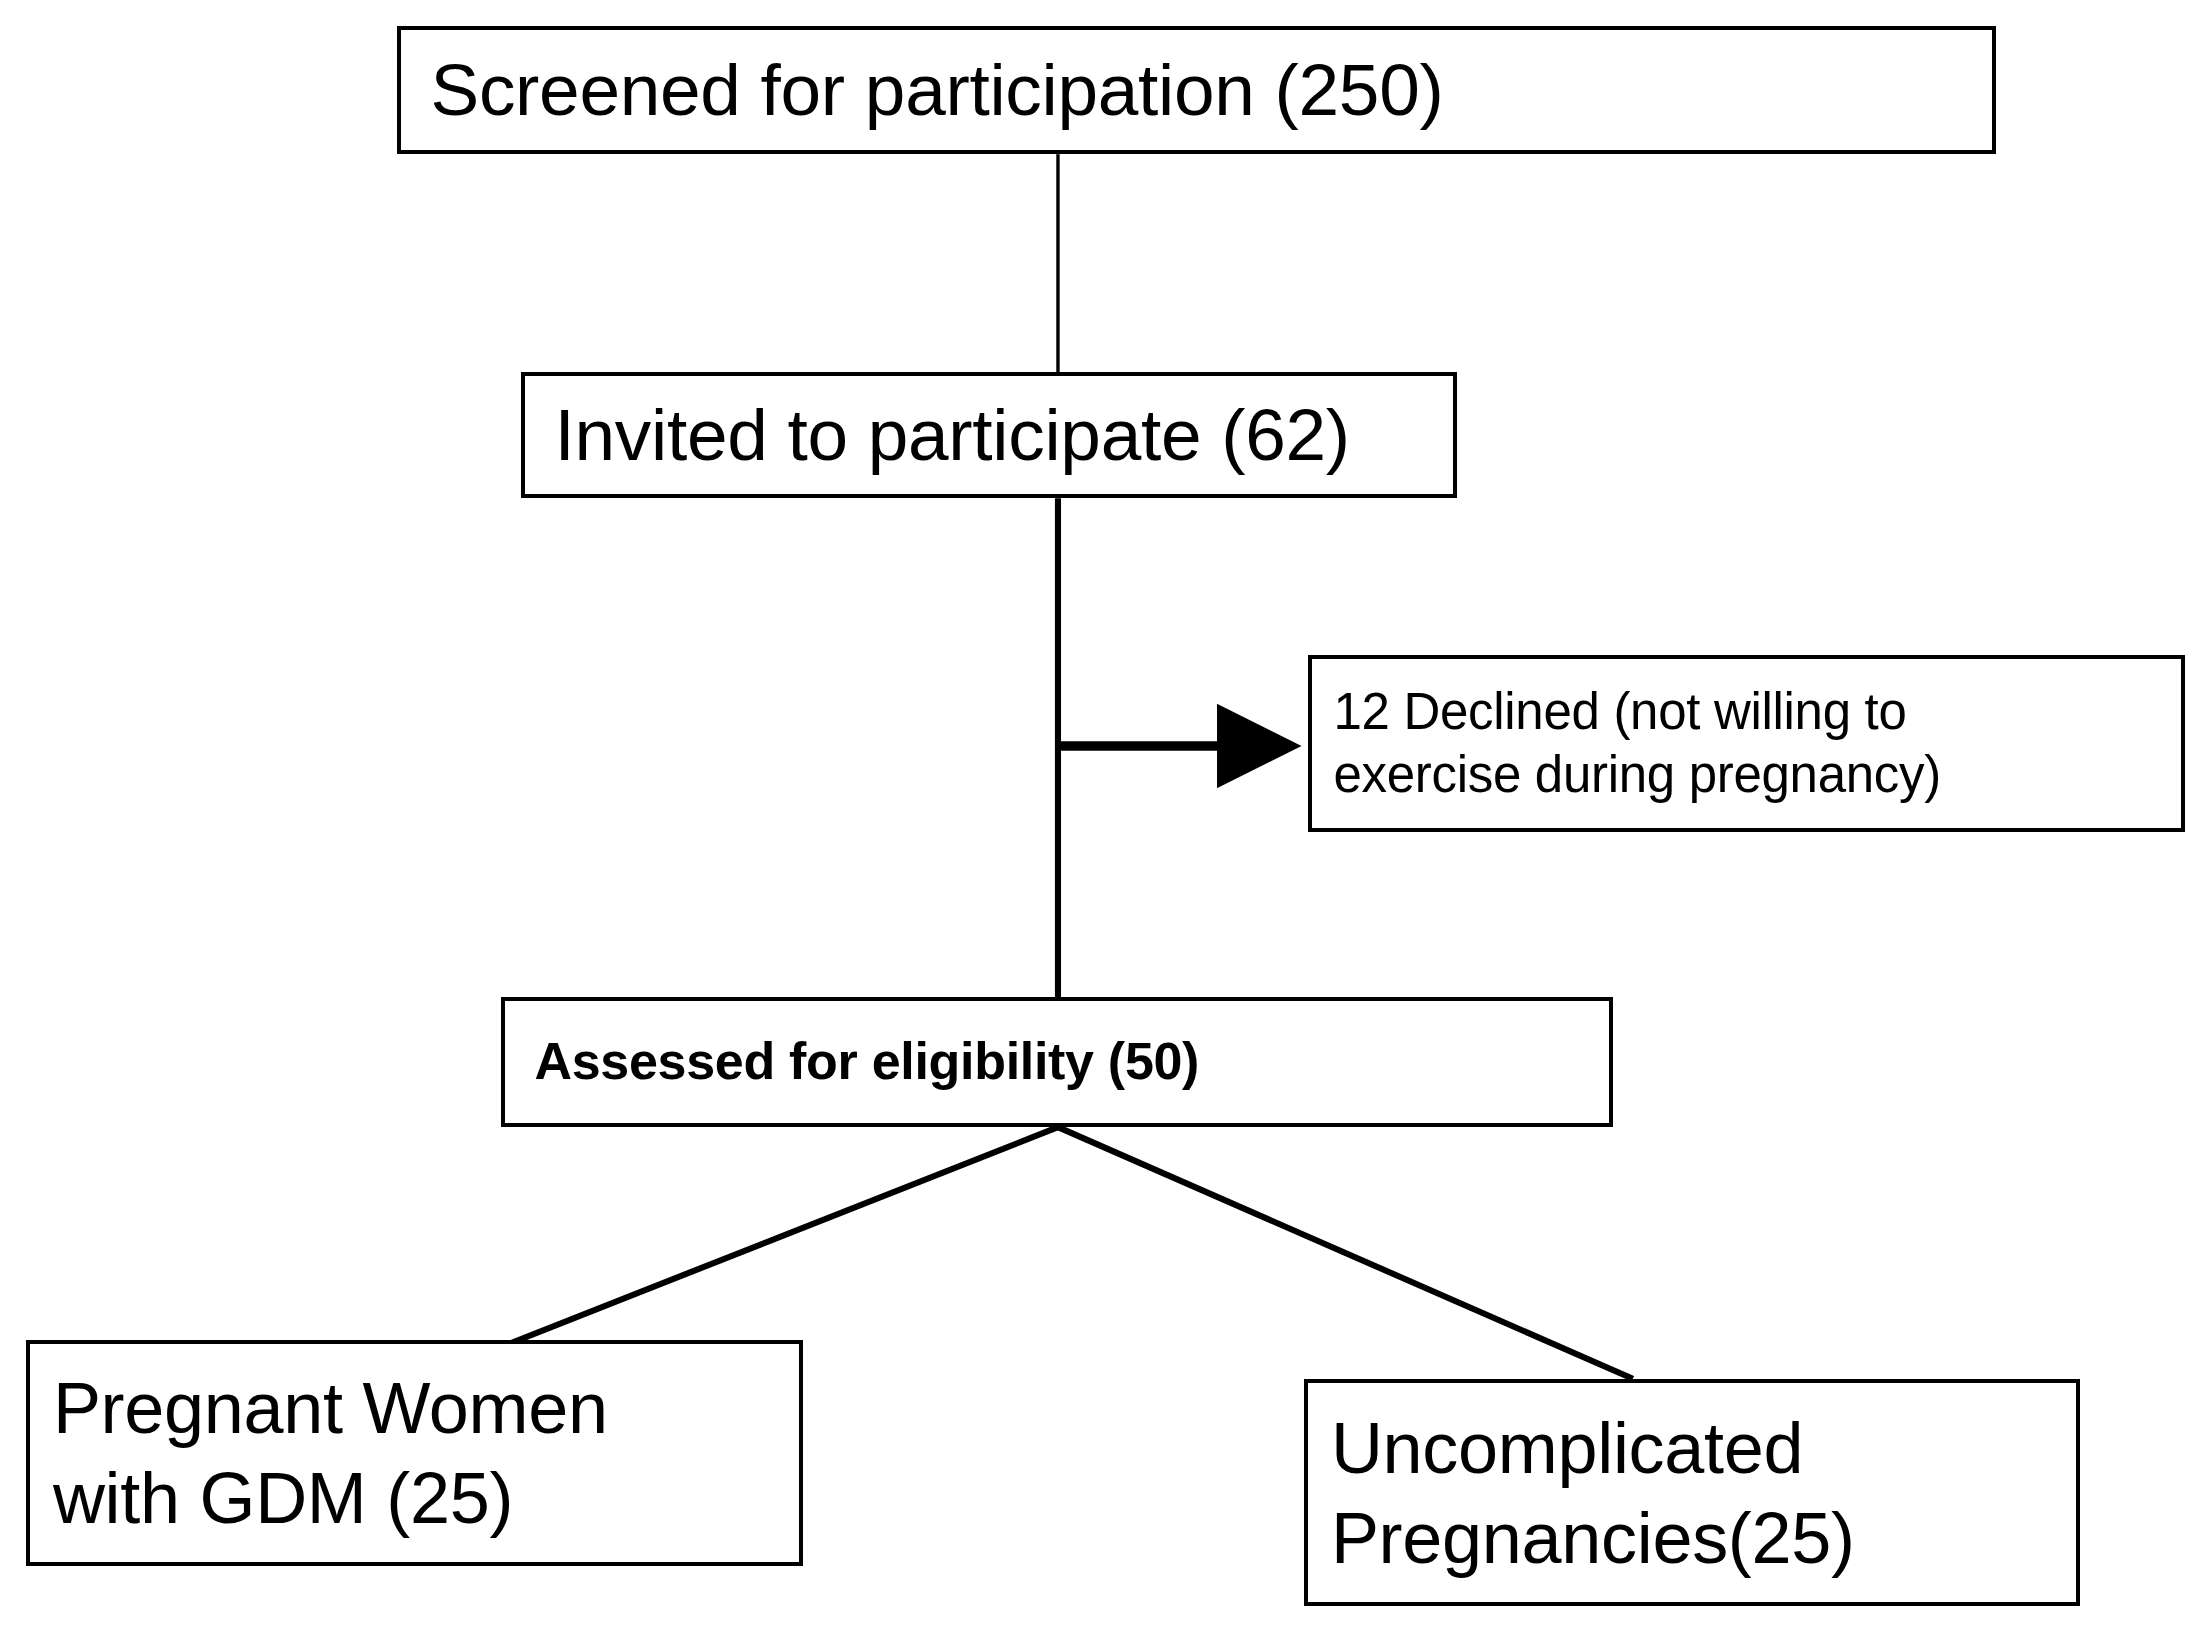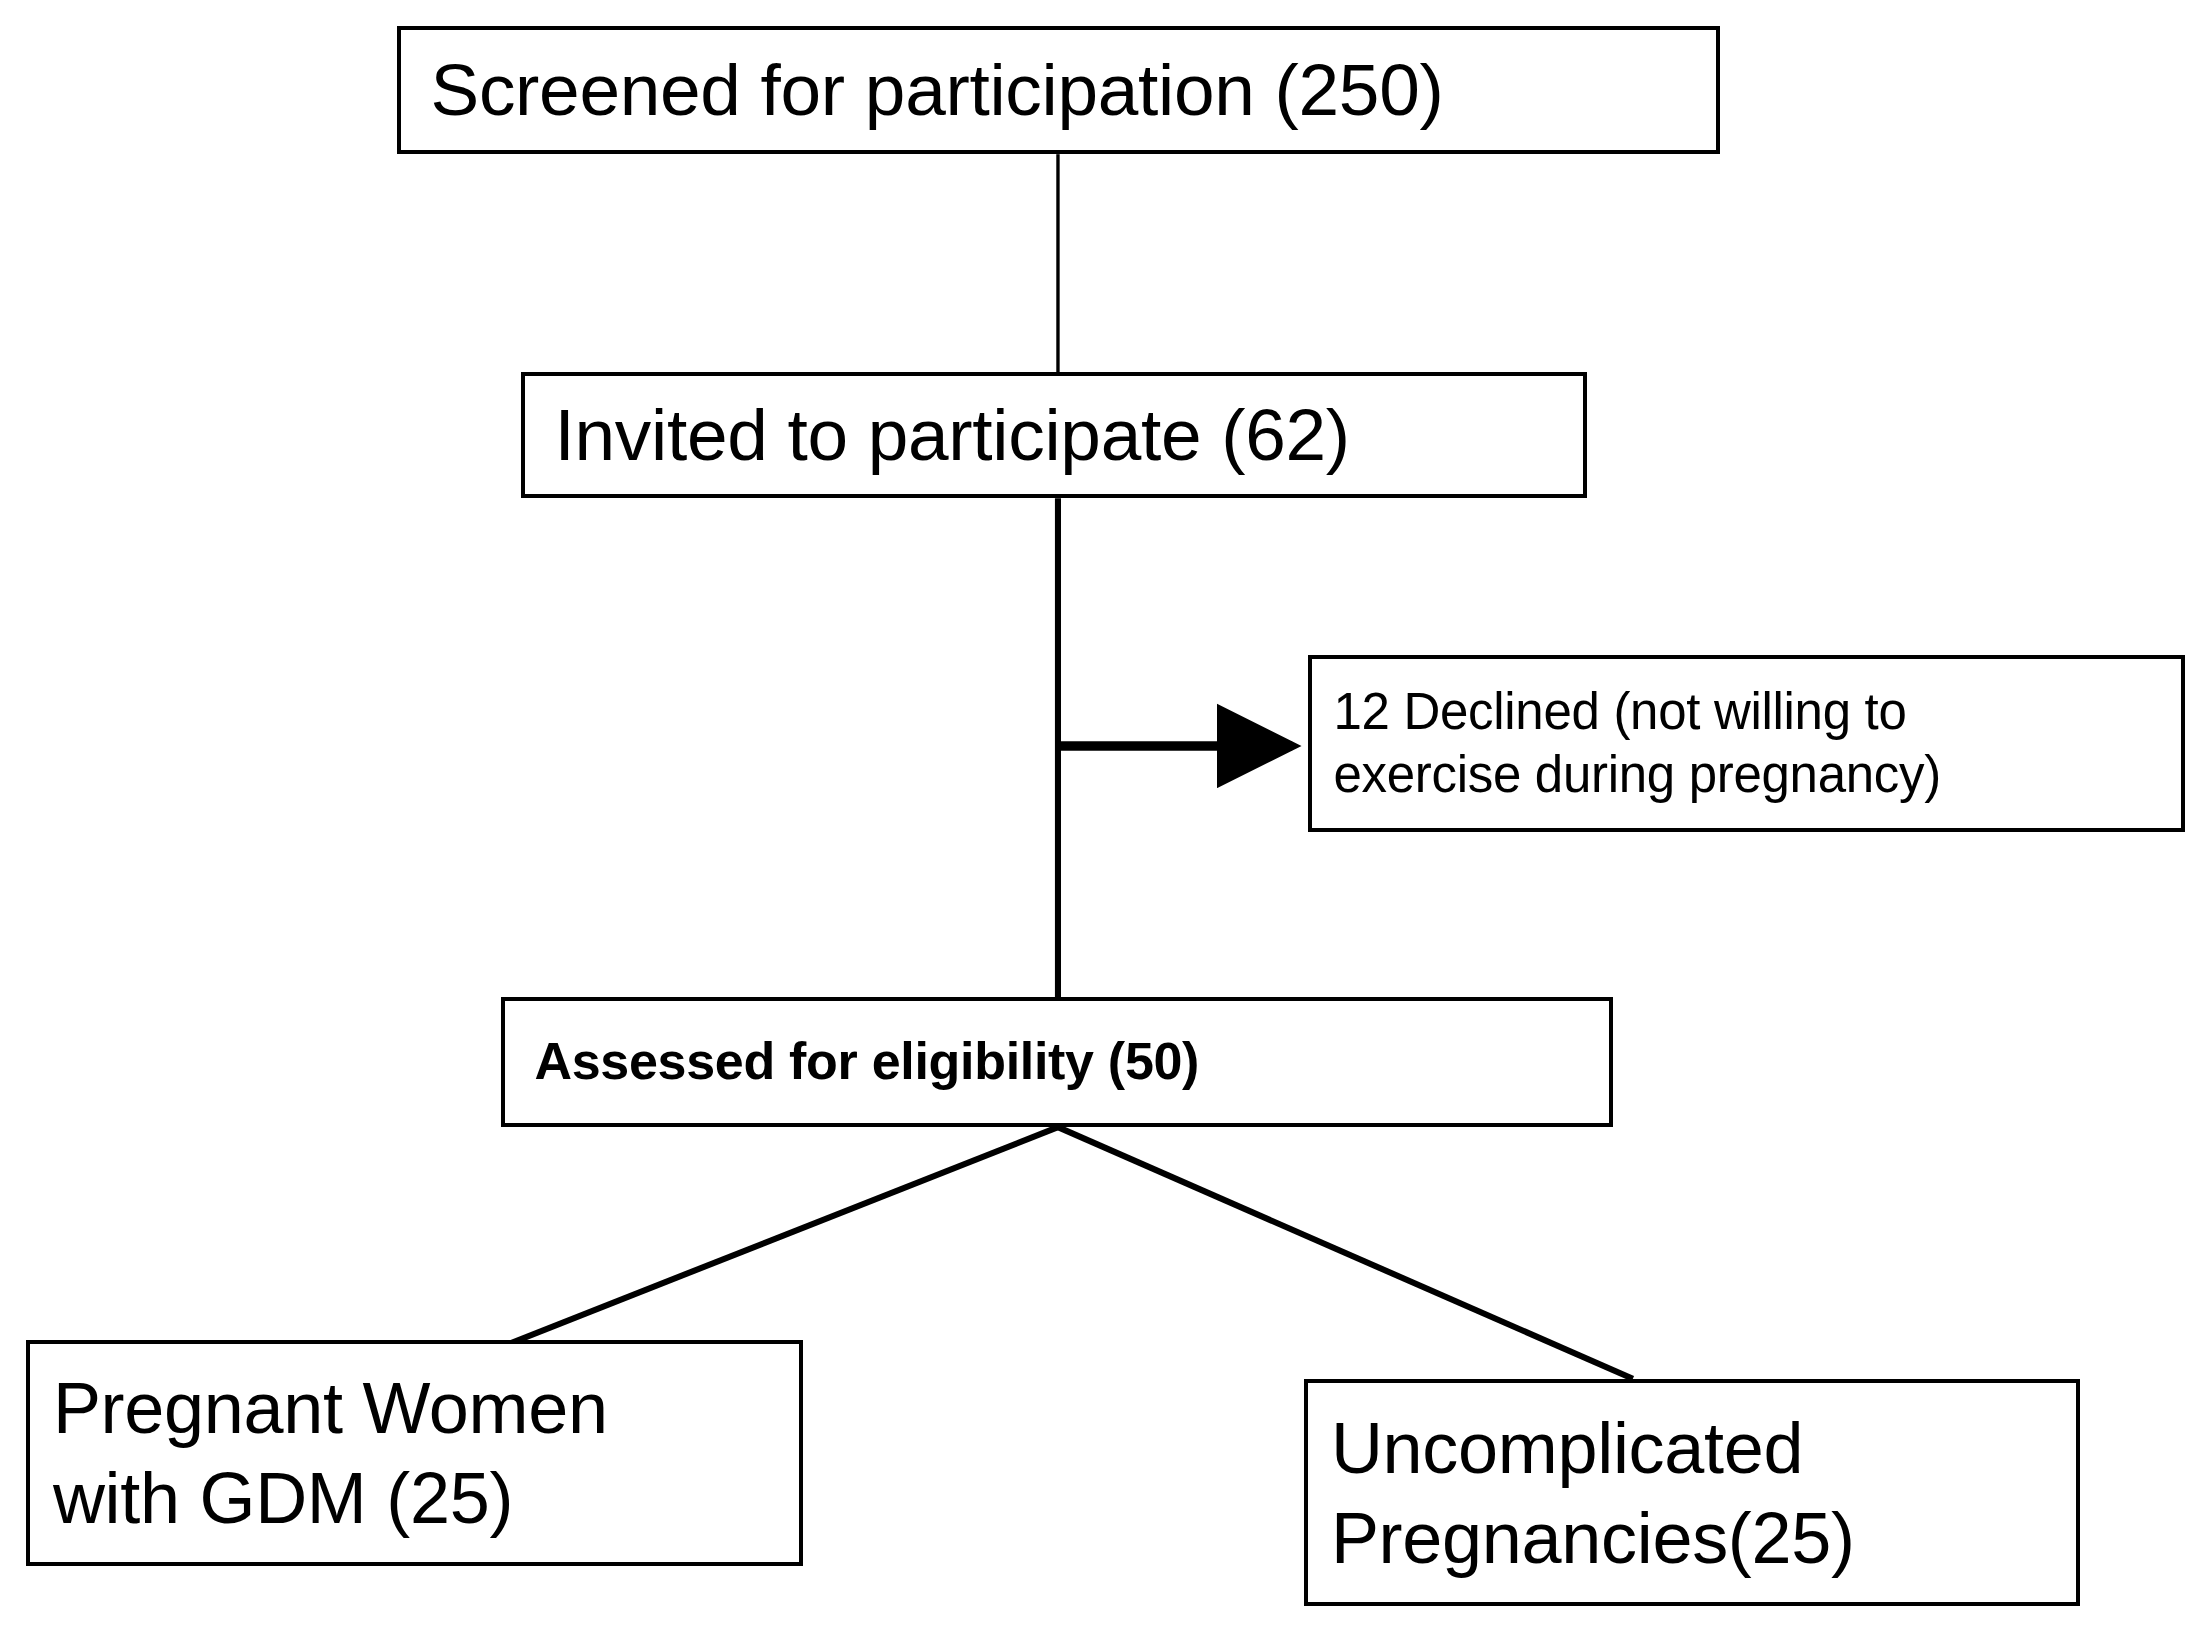--- a/index.html
+++ b/index.html
@@ -37,24 +37,24 @@
   .node-label {
     color: #000000;
     font-family: "Liberation Sans", sans-serif;
     font-weight: 400;
     line-height: 1.18;
     white-space: pre-line;
     letter-spacing: -0.3px;
   }
 
   
-  #node-screened      { left: 397px;  top: 26px;   width: 1323px; height: 128px; }
+  #node-screened      { left: 397px;  top: 26px;   width: 1599px; height: 128px; }
   #node-screened .node-label { font-size: 73px; padding-left: 12px; }
 
-  #node-invited       { left: 521px;  top: 372px;  width: 1066px; height: 126px; }
+  #node-invited       { left: 521px;  top: 372px;  width: 936px; height: 126px; }
   #node-invited .node-label { font-size: 73px; padding-left: 12px; }
 
   #node-declined      { left: 1308px; top: 655px;  width: 877px; height: 177px; }
   #node-declined .node-label { font-size: 51px; line-height: 1.22; padding-left: 4px; }
 
   #node-assessed      { left: 501px;  top: 997px; width: 1112px; height: 130px; }
   #node-assessed .node-label { font-size: 52px; padding-left: 12px; font-weight: bold; }
 
   #node-gdm           { left: 26px;   top: 1340px; width: 777px; height: 226px; }
   #node-gdm .node-label { font-size: 72px; line-height: 1.25; padding-left: 5.4px; }

